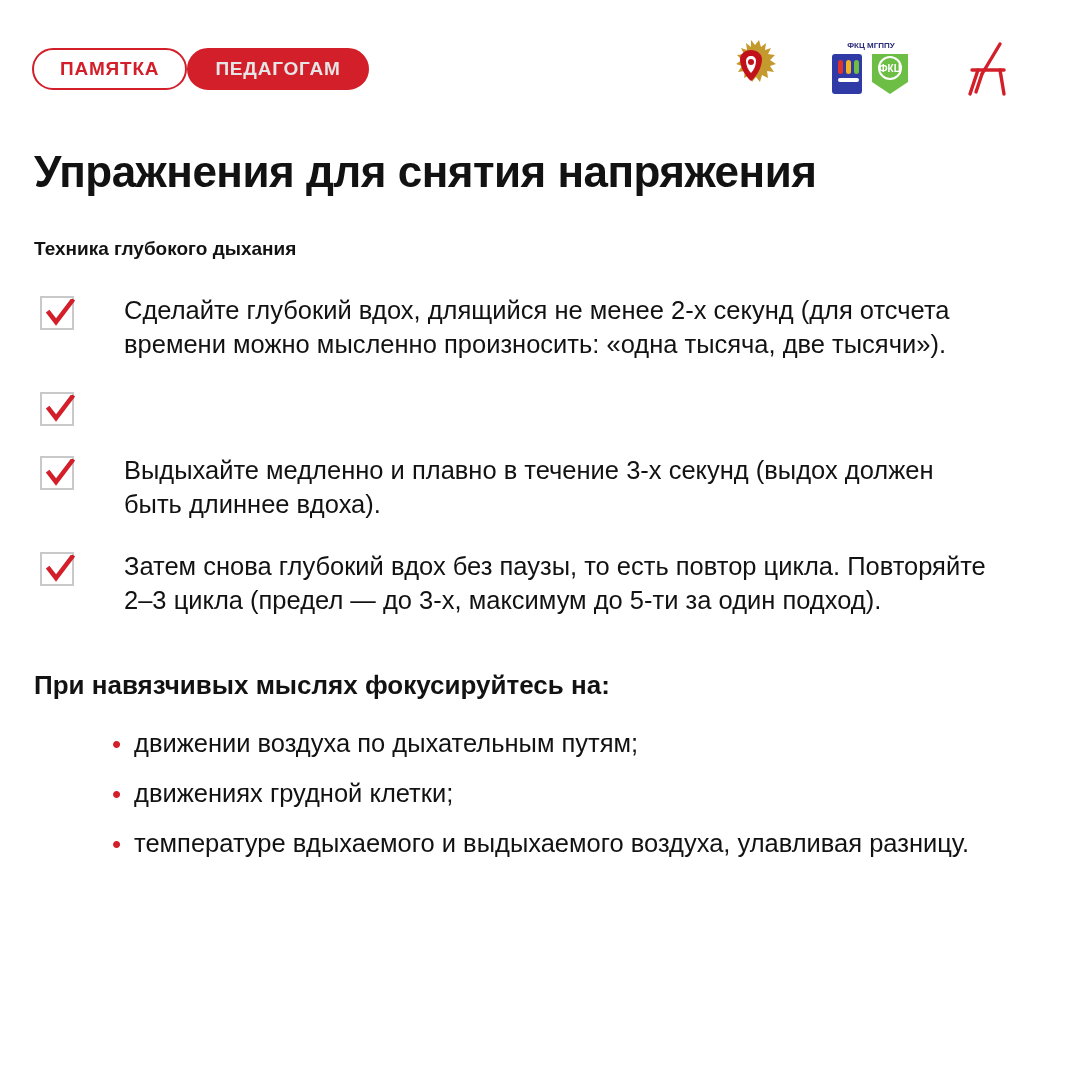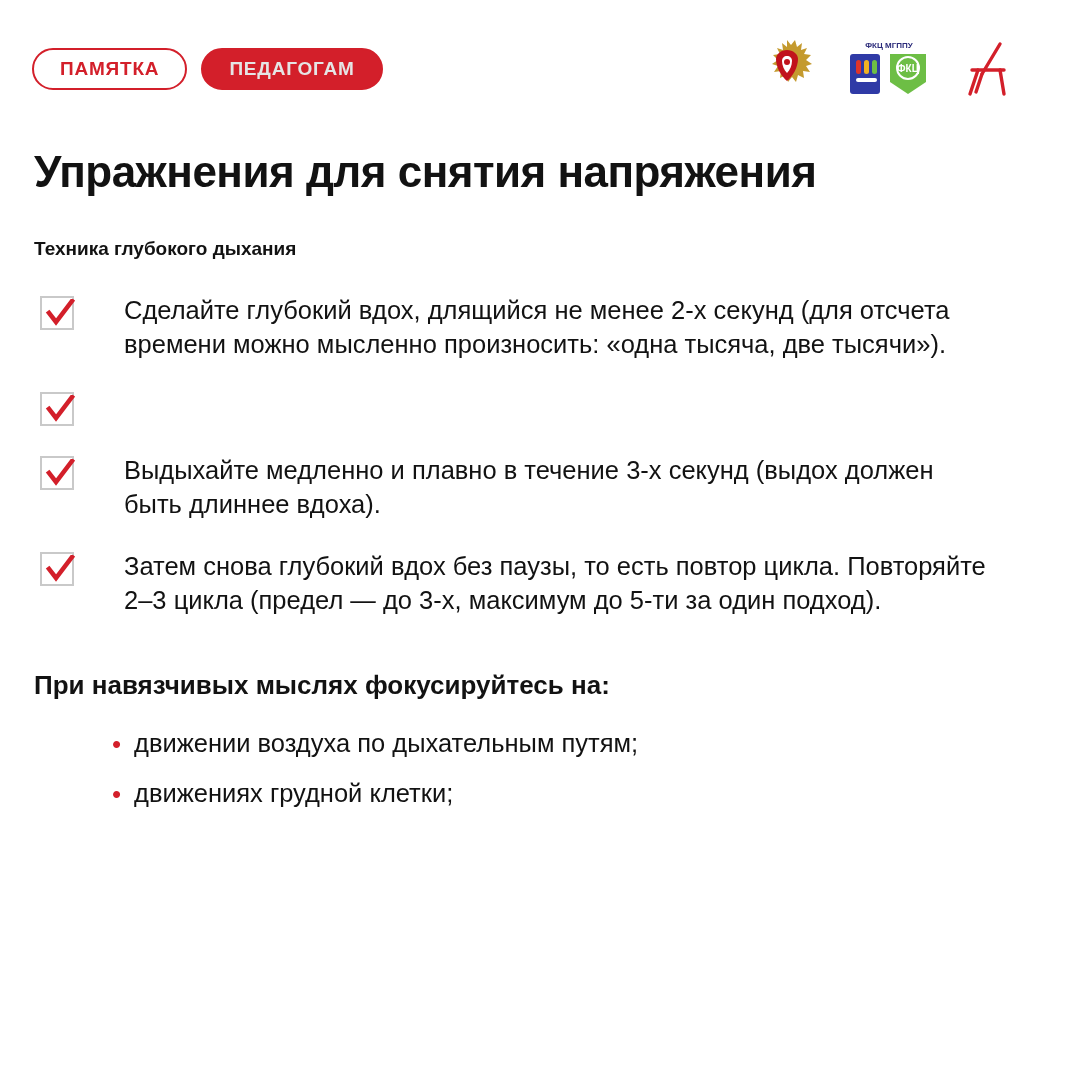--- a/index.html
+++ b/index.html
@@ -22,21 +22,20 @@
   .header {
     display: flex;
     align-items: center;
     justify-content: space-between;
     padding: 38px 42px 0 32px;
     height: 100px;
   }
   .badges {
     display: flex;
     align-items: center;
-    gap: 14px;
   }
   .badge {
     display: inline-flex;
     align-items: center;
     justify-content: center;
     height: 42px;
     padding: 0 26px;
     border-radius: 21px;
     font-size: 19px;
     font-weight: 700;
@@ -50,21 +49,21 @@
   }
   .badge-filled {
     background: #D31F2A;
     color: #e5e5e5;
     border: 2px solid #D31F2A;
   }
 
   .logos {
     display: flex;
     align-items: center;
-    gap: 16px;
+    gap: 34px;
     padding-right: 22px;
   }
   .logo { display: block; }
 
   
   .main { padding: 48px 40px 0 34px; }
 
   h1.title {
     font-size: 44px;
     font-weight: 700;
@@ -228,16 +227,17 @@
         <span class="check-text">Затем снова глубокий вдох без паузы, то есть повтор цикла. Повторяйте 2–3 цикла (предел — до 3-х, максимум до 5-ти за один подход).</span>
       </li>
 
     </ul>
 
     <h2 class="section-head">При навязчивых мыслях фокусируйтесь на:</h2>
 
     <ul class="bullets">
       <li class="bullet-item">движении воздуха по дыхательным путям;</li>
       <li class="bullet-item">движениях грудной клетки;</li>
+      <li class="bullet-item">температуре вдыхаемого и выдыхаемого воздуха, улавливая разницу.</li>
     </ul>
 
   </div>
 </div>
 
 </body></html>

